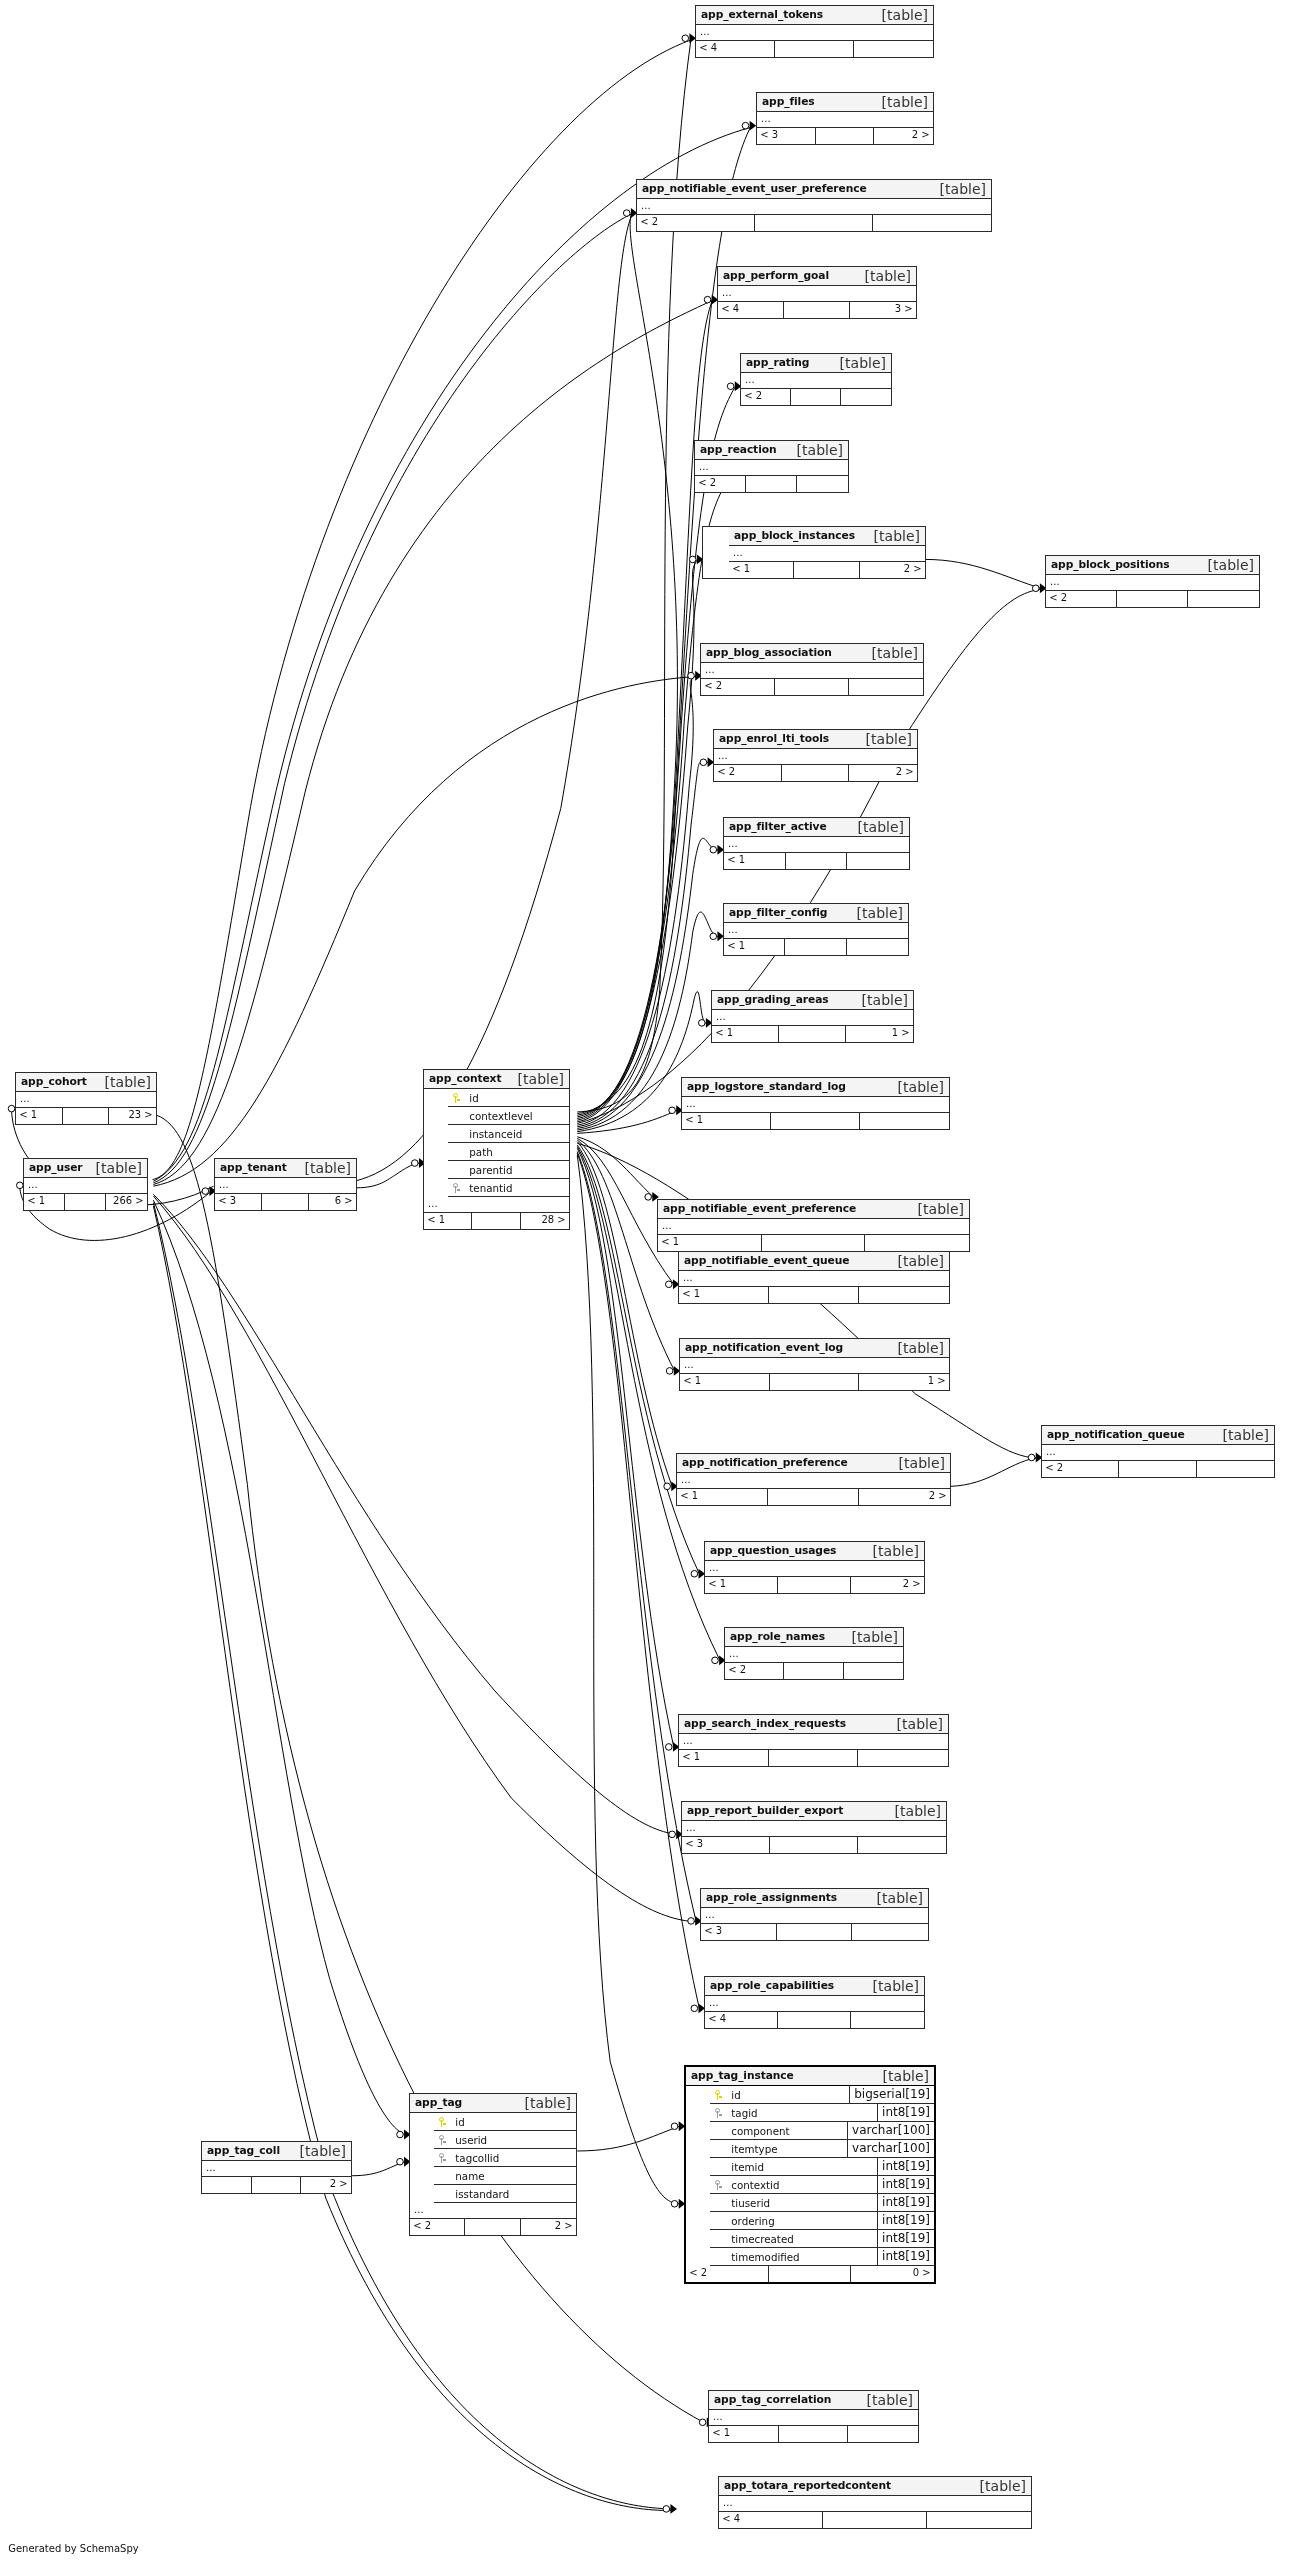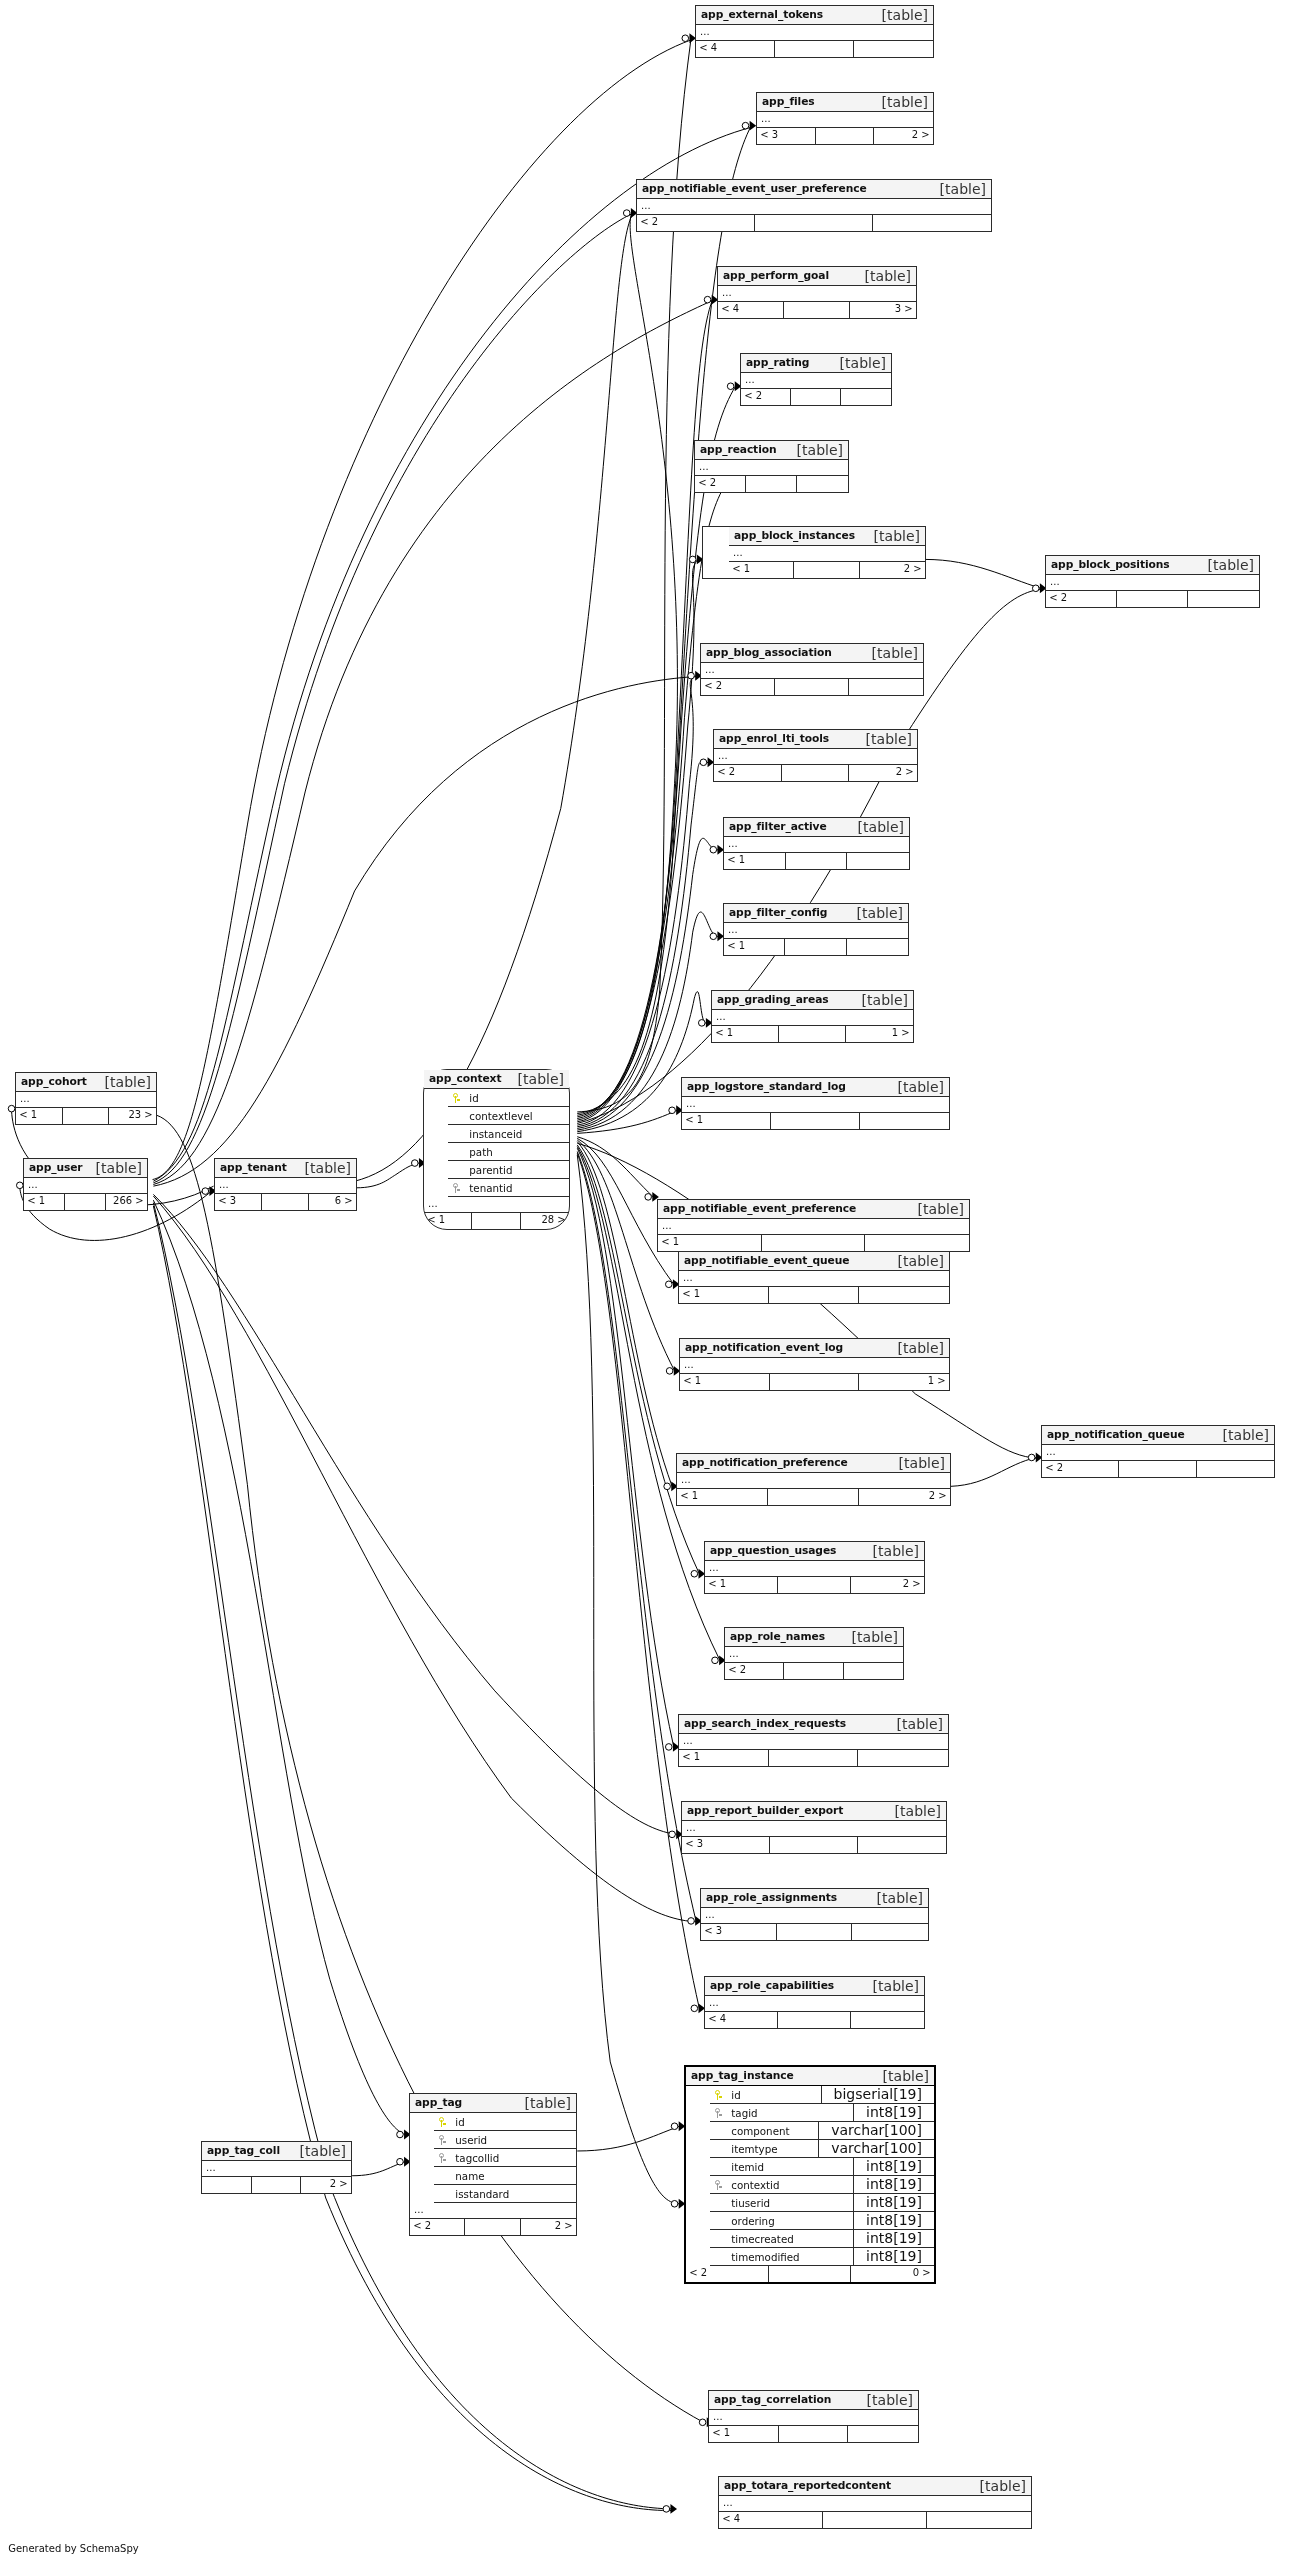--- a/index.html
+++ b/index.html
@@ -22,22 +22,22 @@
   .tbl .foot .cell{flex:1 1 33.33%;border-right:0.8px solid #2b2b2b;font-size:10px;
                    line-height:14px;padding:0 3.3px;box-sizing:border-box;color:#111;}
   .tbl .foot .cell:last-child{border-right:0;text-align:right;}
   .tbl .foot .cell.mid{text-align:center;}
 
   .cols{display:block;}
   .col{display:flex;align-items:center;height:18px;border-bottom:0.8px solid #2b2b2b;
        box-sizing:border-box;font-size:10.3px;color:#111;margin-left:24px;}
   .col .keywrap{width:18px;flex:0 0 18px;display:flex;align-items:center;justify-content:center;}
   .col .cname{flex:1 1 auto;padding-left:3.3px;white-space:nowrap;overflow:hidden;}
-  .col .ctype{flex:0 0 auto;border-left:0.8px solid #2b2b2b;padding:0 12px;
-              font-size:14px;line-height:17.3px;height:100%;box-sizing:border-box;white-space:nowrap;}
+  .col .ctype{flex:0 0 auto;border-left:0.8px solid #2b2b2b;padding:0 4px;
+              font-size:12px;line-height:17.3px;height:100%;box-sizing:border-box;white-space:nowrap;}
 
   .keyico{display:inline-block;width:7.4px;height:10.7px;position:relative;}
   .keyico i{position:absolute;left:1.6px;top:3.3px;width:1.6px;height:7.4px;background:currentColor;}
   .keyico b{position:absolute;left:0px;top:0px;width:5px;height:5px;border:1.6px solid currentColor;
             border-radius:50%;box-sizing:border-box;background:transparent;}
   .keyico u{position:absolute;left:3.3px;top:6.6px;width:3.3px;height:1.6px;background:currentColor;}
   .key-pk{color:#d9d400;}
   .key-fk{color:#9a9a9a;}
 
   .footnote{position:absolute;font-size:10px;color:#111;}
@@ -599,21 +599,21 @@
           <span class="tname">app_tag_coll</span>
           <span class="ttype">[table]</span>
         </div>
         <div class="ellipsis">...</div>
         <div class="foot">
           <div class="cell"></div>
           <div class="cell mid"></div>
           <div class="cell">2 &gt;</div>
         </div>
       </div>
-      <div class="tbl" style="left: 423px; top: 1069px; width: 147px; border-radius: 24px;">
+      <div class="tbl" style="left: 423px; top: 1069px; width: 147px;">
         <div class="hdr">
           <span class="tname">app_context</span>
           <span class="ttype">[table]</span>
         </div>
         <div class="cols">
           <div class="col">
             <span class="keywrap">
               <span class="keyico key-pk">
                 <b></b>
                 <i></i>

